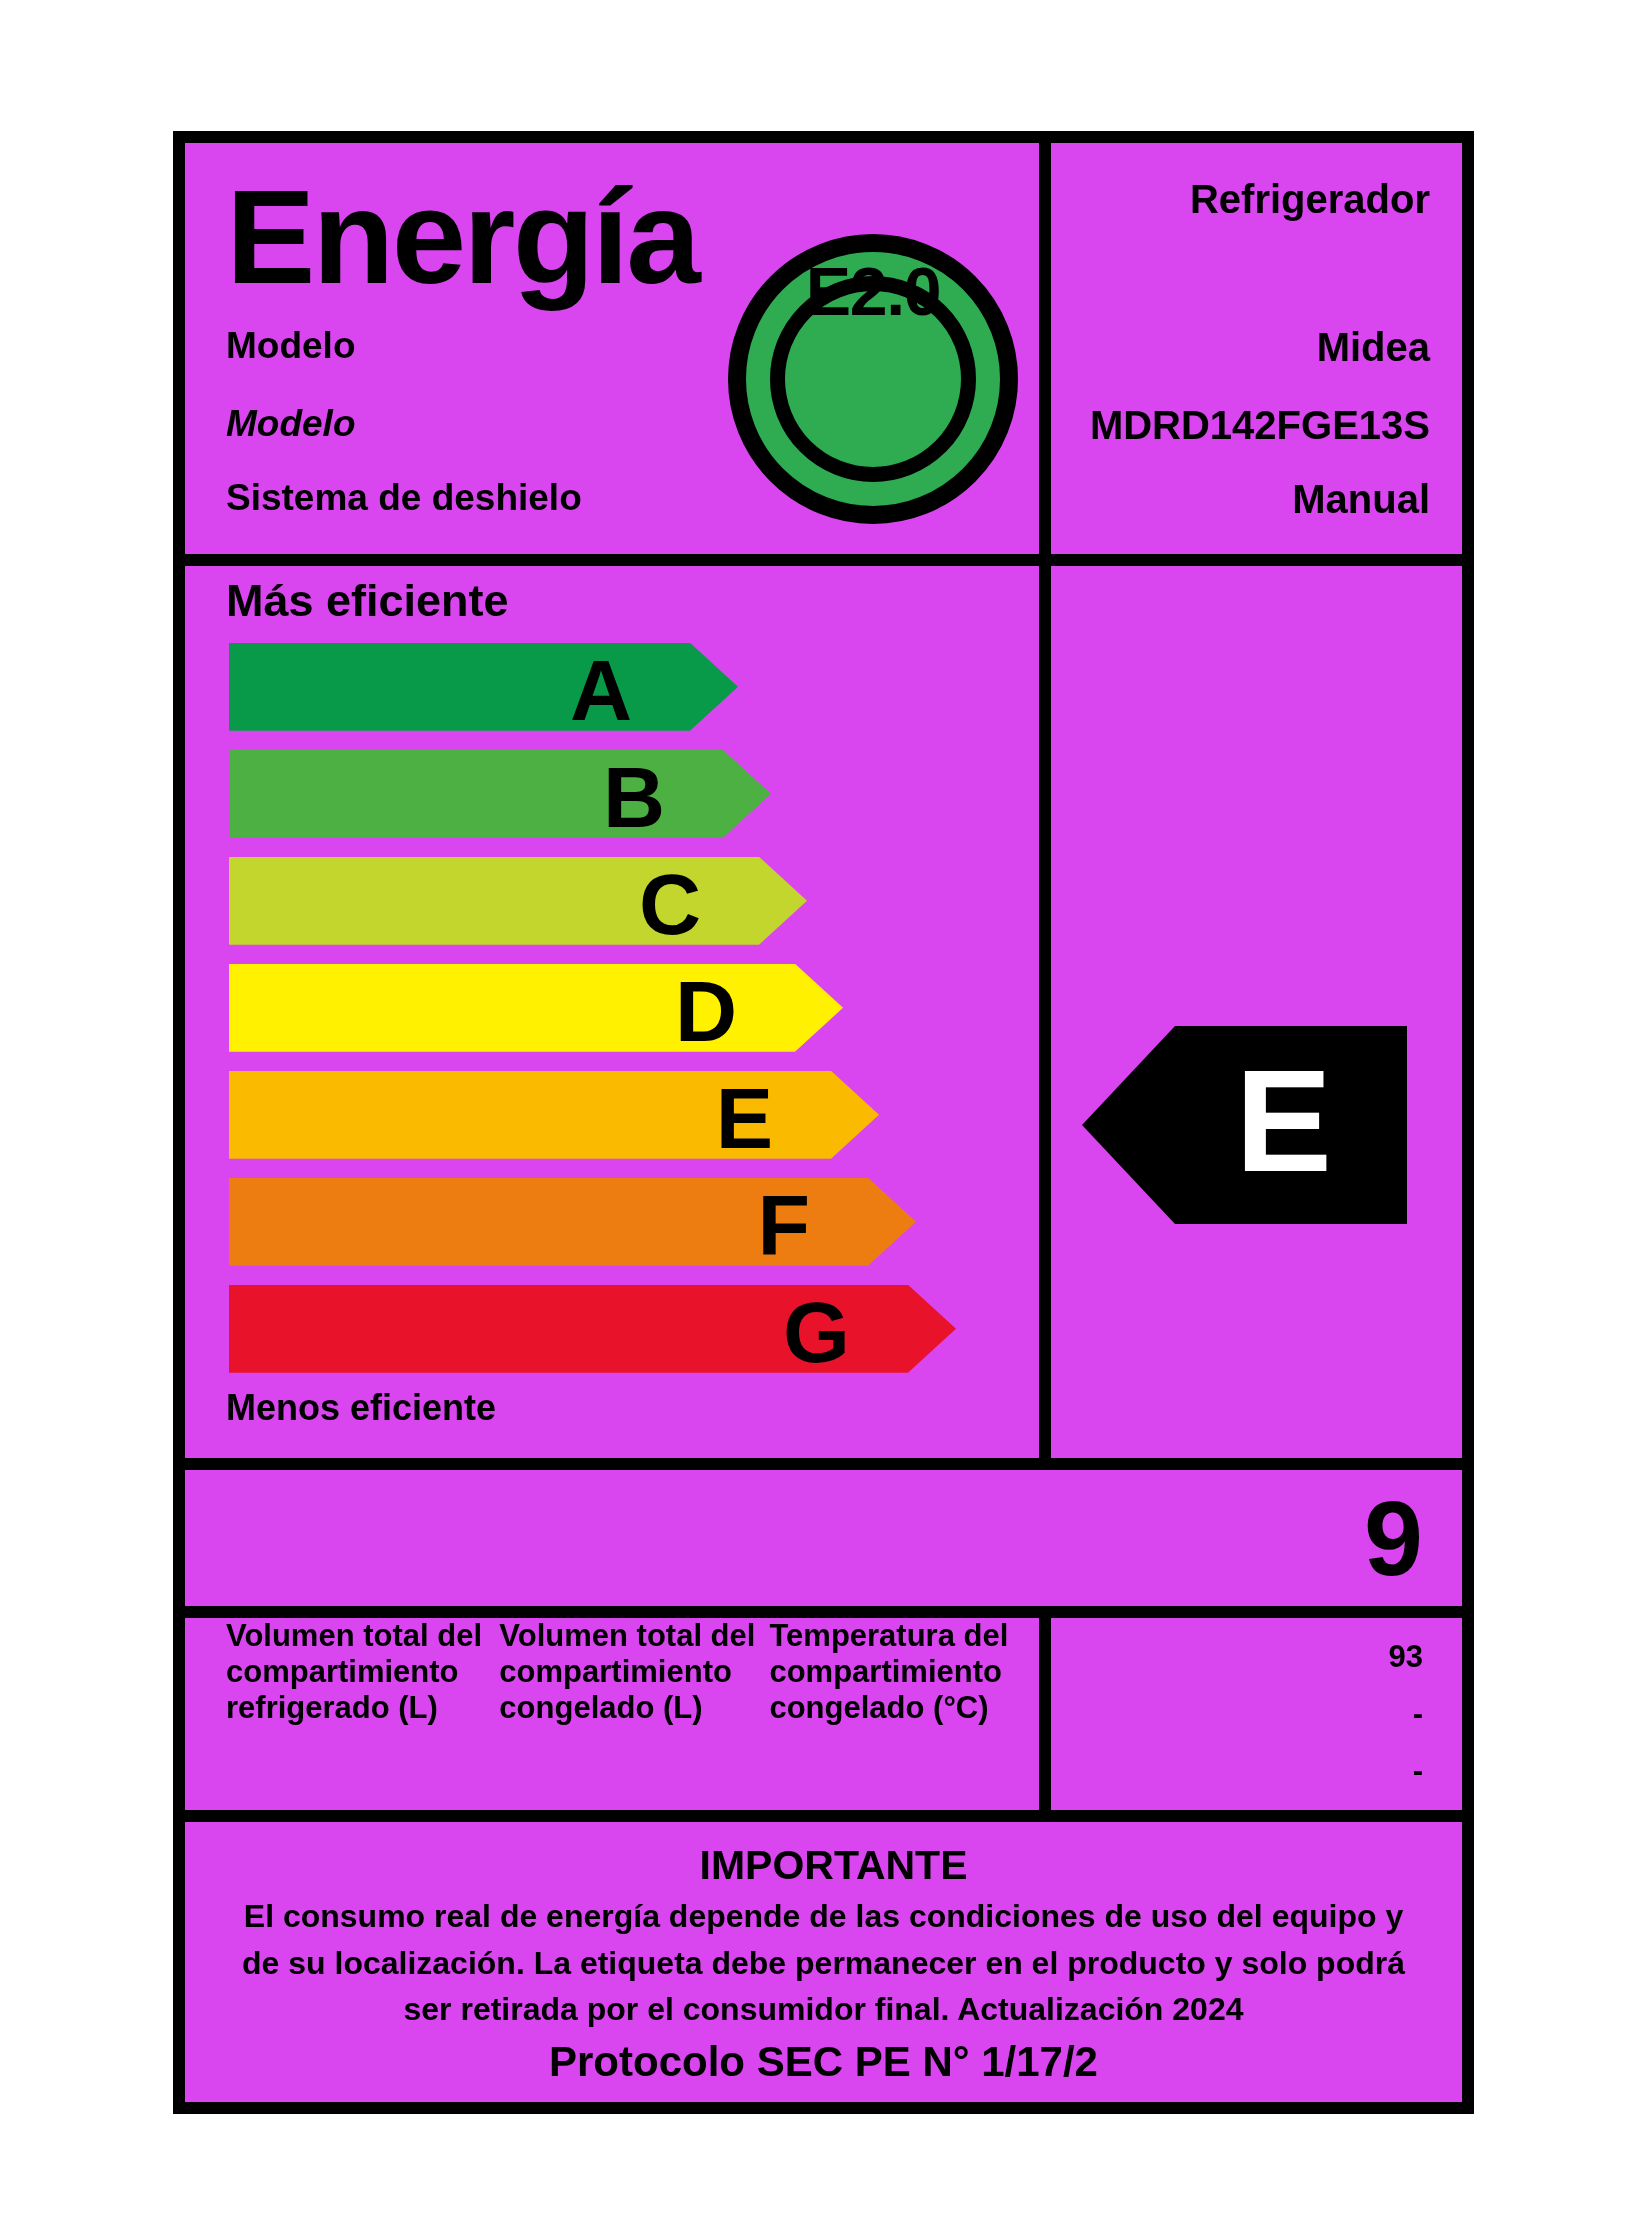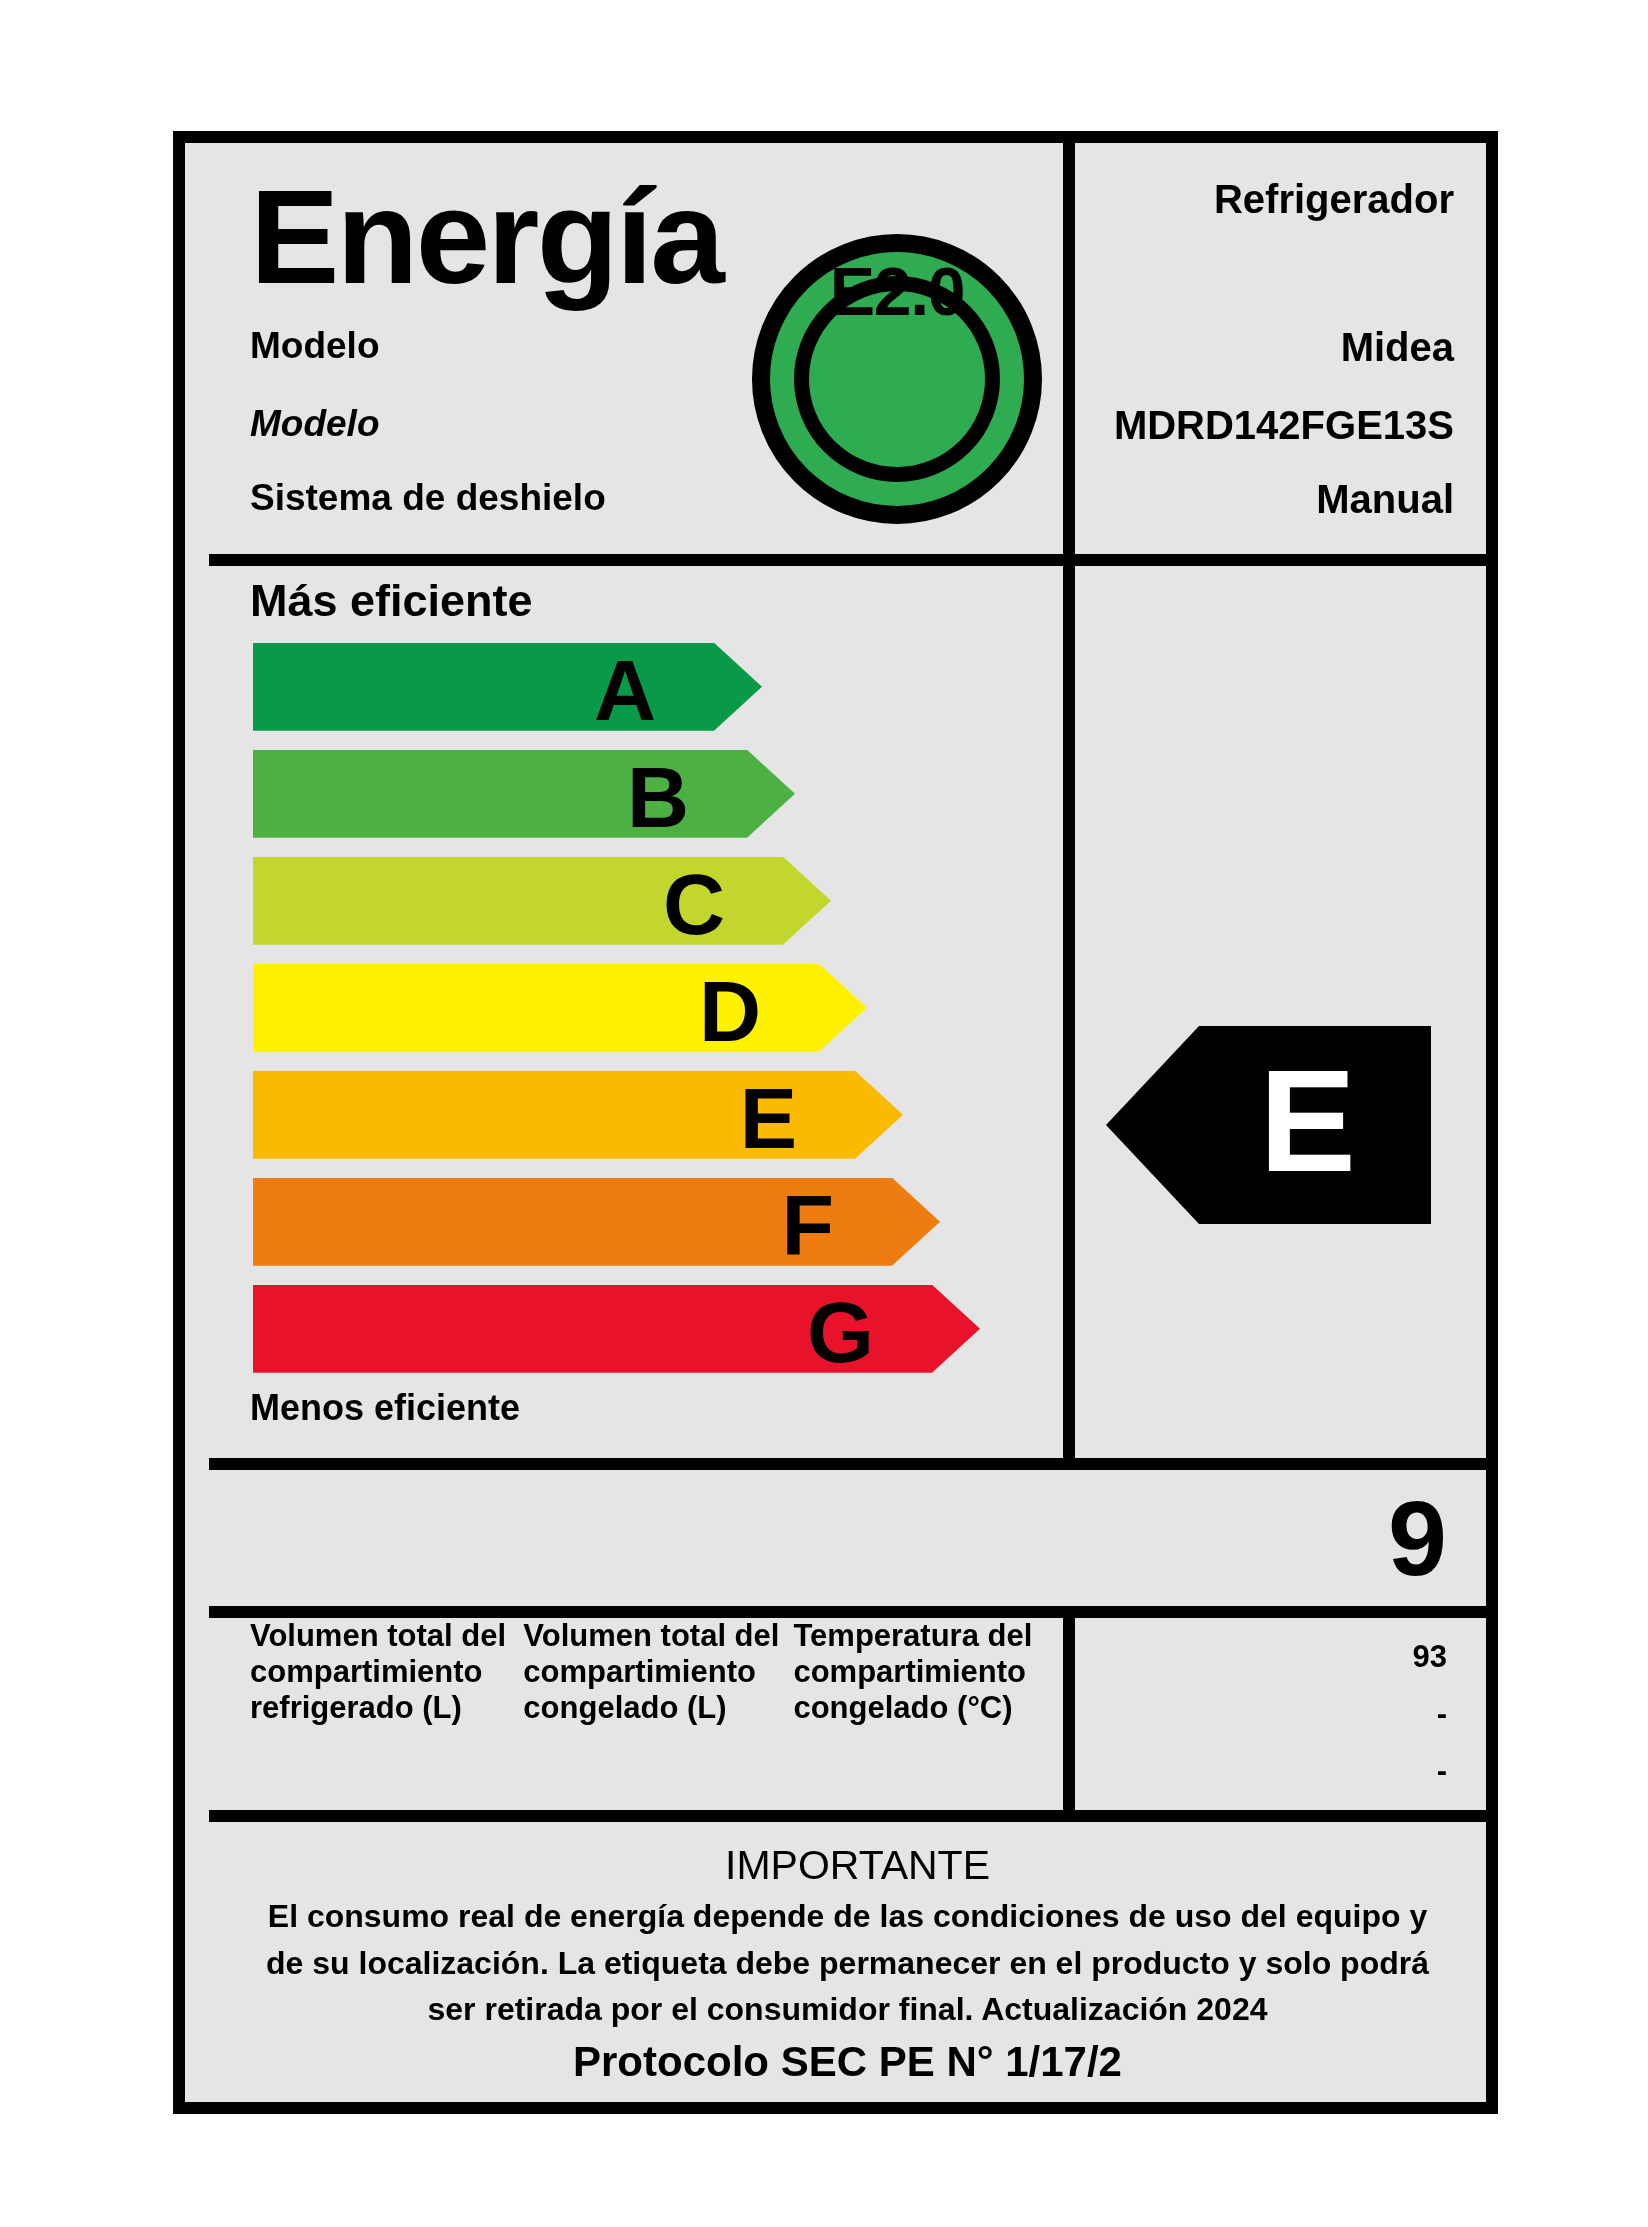--- a/index.html
+++ b/index.html
@@ -1,21 +1,21 @@
 <!DOCTYPE html>
 <html style="font-size:11.3px"><head>
 <meta charset="utf-8">
 <style>
   html,body{margin:0;padding:0;background:#ffffff;}
   body{width:1648px;height:2227px;position:relative;font-family:"Liberation Sans",sans-serif;color:#000;}
   .canvas{position:absolute;inset:0;background:#fff;}
 
   .label{
     position:absolute;left:173px;top:131px;width:1277px;height:1959px;
-    border:12px solid #000;background:#e5e5e5;padding-left:24px;
+    border:12px solid #000;background:#d946ef;
   }
   .sec{position:relative;width:1277px;display:flex;}
   .sec.bordered{border-bottom:12px solid #000;}
   .cell-l{width:866px;border-right:12px solid #000;position:relative;box-sizing:border-box;}
   .cell-r{flex:1;position:relative;}
 
   
   .sec-header{height:411px;}
   .brand-title{position:absolute;left:41px;top:27px;font-size:134px;font-weight:bold;letter-spacing:-2.8px;line-height:1;}
   .hfield{position:absolute;left:41px;font-size:37px;font-weight:bold;}
@@ -58,21 +58,21 @@
 
   
   .sec-volume{height:192px;}
   .vol-left{display:flex;justify-content:space-evenly;padding-left:41px;}
   .vol-row-label{font-size:31px;font-weight:bold;}
   .vol-right{display:flex;flex-direction:column;justify-content:space-evenly;align-items:flex-end;padding-right:39px;}
   .vol-row-value{font-size:31px;font-weight:bold;text-align:right;}
 
   
   .sec-footer{height:280px;display:block;text-align:center;}
-  .imp-heading{margin-top:20px;font-size:41px;font-weight:normal;margin-left:20px;}
+  .imp-heading{margin-top:20px;font-size:41px;font-weight:bold;margin-left:20px;}
   .imp-text{margin:4.2px auto 0;width:1188px;font-size:32px;font-weight:bold;line-height:1.45;}
   .imp-protocol{margin-top:5.7px;font-size:42px;font-weight:bold;}
 </style>
 </head>
 <body>
 
 <div class="canvas">
   <div class="label">
 
     <div class="sec sec-header bordered">

